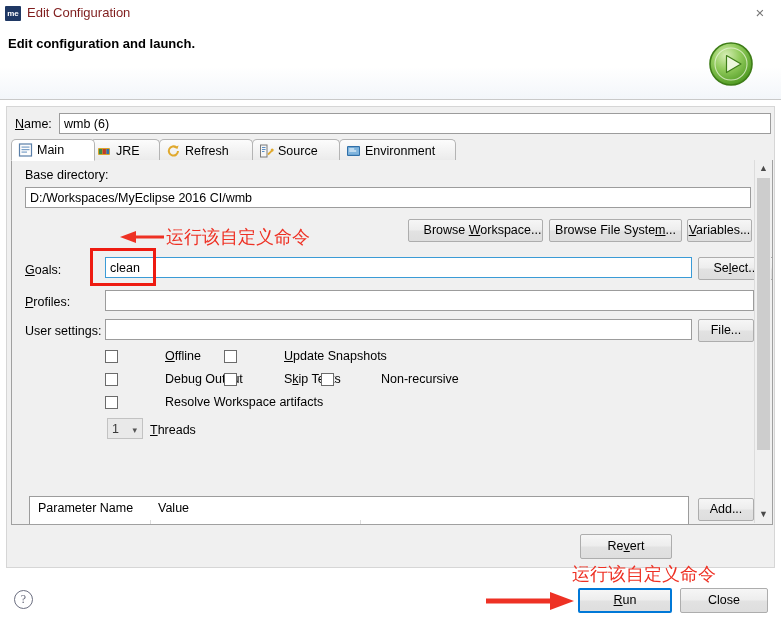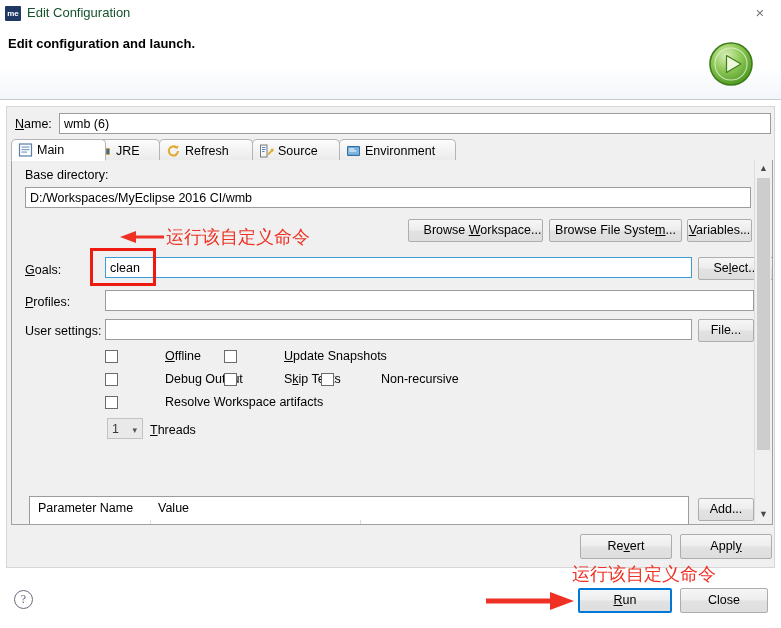--- a/index.html
+++ b/index.html
@@ -21,21 +21,21 @@
   }
   .title-icon {
     position: absolute; left: 5px; top: 6px; width: 16px; height: 15px;
     background: #1f3864; border-radius: 1px;
     color: #ffffff; font-size: 8px; font-weight: bold;
     text-align: center; line-height: 15px; letter-spacing: 0px;
     font-family: "Liberation Sans", sans-serif;
   }
   .title-text {
     position: absolute; left: 27px; top: 5px;
-    font-size: 13px; color: #14532d;
+    font-size: 13px; color: #7f1d1d;
   }
   .title-close {
     position: absolute; right: 8px; top: 3px; width: 26px; height: 20px;
     color: #777; font-size: 15px; text-align: center; line-height: 20px;
     cursor: pointer;
   }
 
   
   .header {
     position: absolute; left: 0; top: 27px; width: 781px; height: 73px;
@@ -222,21 +222,21 @@
   </div>
 
   <div class="panel">
 
     <div class="name-row">
       <div class="name-label"><u>N</u>ame:</div>
       <input class="name-input" type="text" value="wmb (6)" style="">
     </div>
 
     <div class="tabstrip">
-      <div class="tab active" style="left:0px; width:95px;">
+      <div class="tab active" style="left:0px; width:84px;">
         <span class="ico">
           <svg width="15" height="14" viewBox="0 0 15 14">
             <rect x="1.5" y="1" width="12" height="12" fill="#fdfdfd" stroke="#5a7fa8" stroke-width="1.2"></rect>
             <rect x="3.5" y="3.5" width="8" height="1.2" fill="#7ba0c8"></rect>
             <rect x="3.5" y="6" width="8" height="1.2" fill="#7ba0c8"></rect>
             <rect x="3.5" y="8.5" width="5.5" height="1.2" fill="#7ba0c8"></rect>
           </svg>
         </span>
         <span>Main</span>
       </div>
@@ -367,21 +367,20 @@
       <button class="btn" style="left:686px; top:338px; width:56px;">Add...</button>
 
       <div class="vscroll">
         <div class="arw up">▲</div>
         <div class="thumb"></div>
         <div class="arw dn">▼</div>
       </div>
     </div>
 
     <button class="btn" style="left:573px; top:427px; width:92px; height:25px;">Re<u>v</u>ert</button>
-    <button class="btn" style="left:673px; top:427px; width:92px; height:25px;">Appl<u>y</u></button>
   </div>
 
   <div class="footer"></div>
   <div class="helpicon">?</div>
   <button class="btn-run"><u>R</u>un</button>
   <button class="btn-close-bot">Close</button>
 
   <div class="anno-box" style="left:90px; top:248px; width:66px; height:38px;"></div>
 
   <div class="anno-text" style="left:166px; top:225px;">运行该自定义命令</div>

